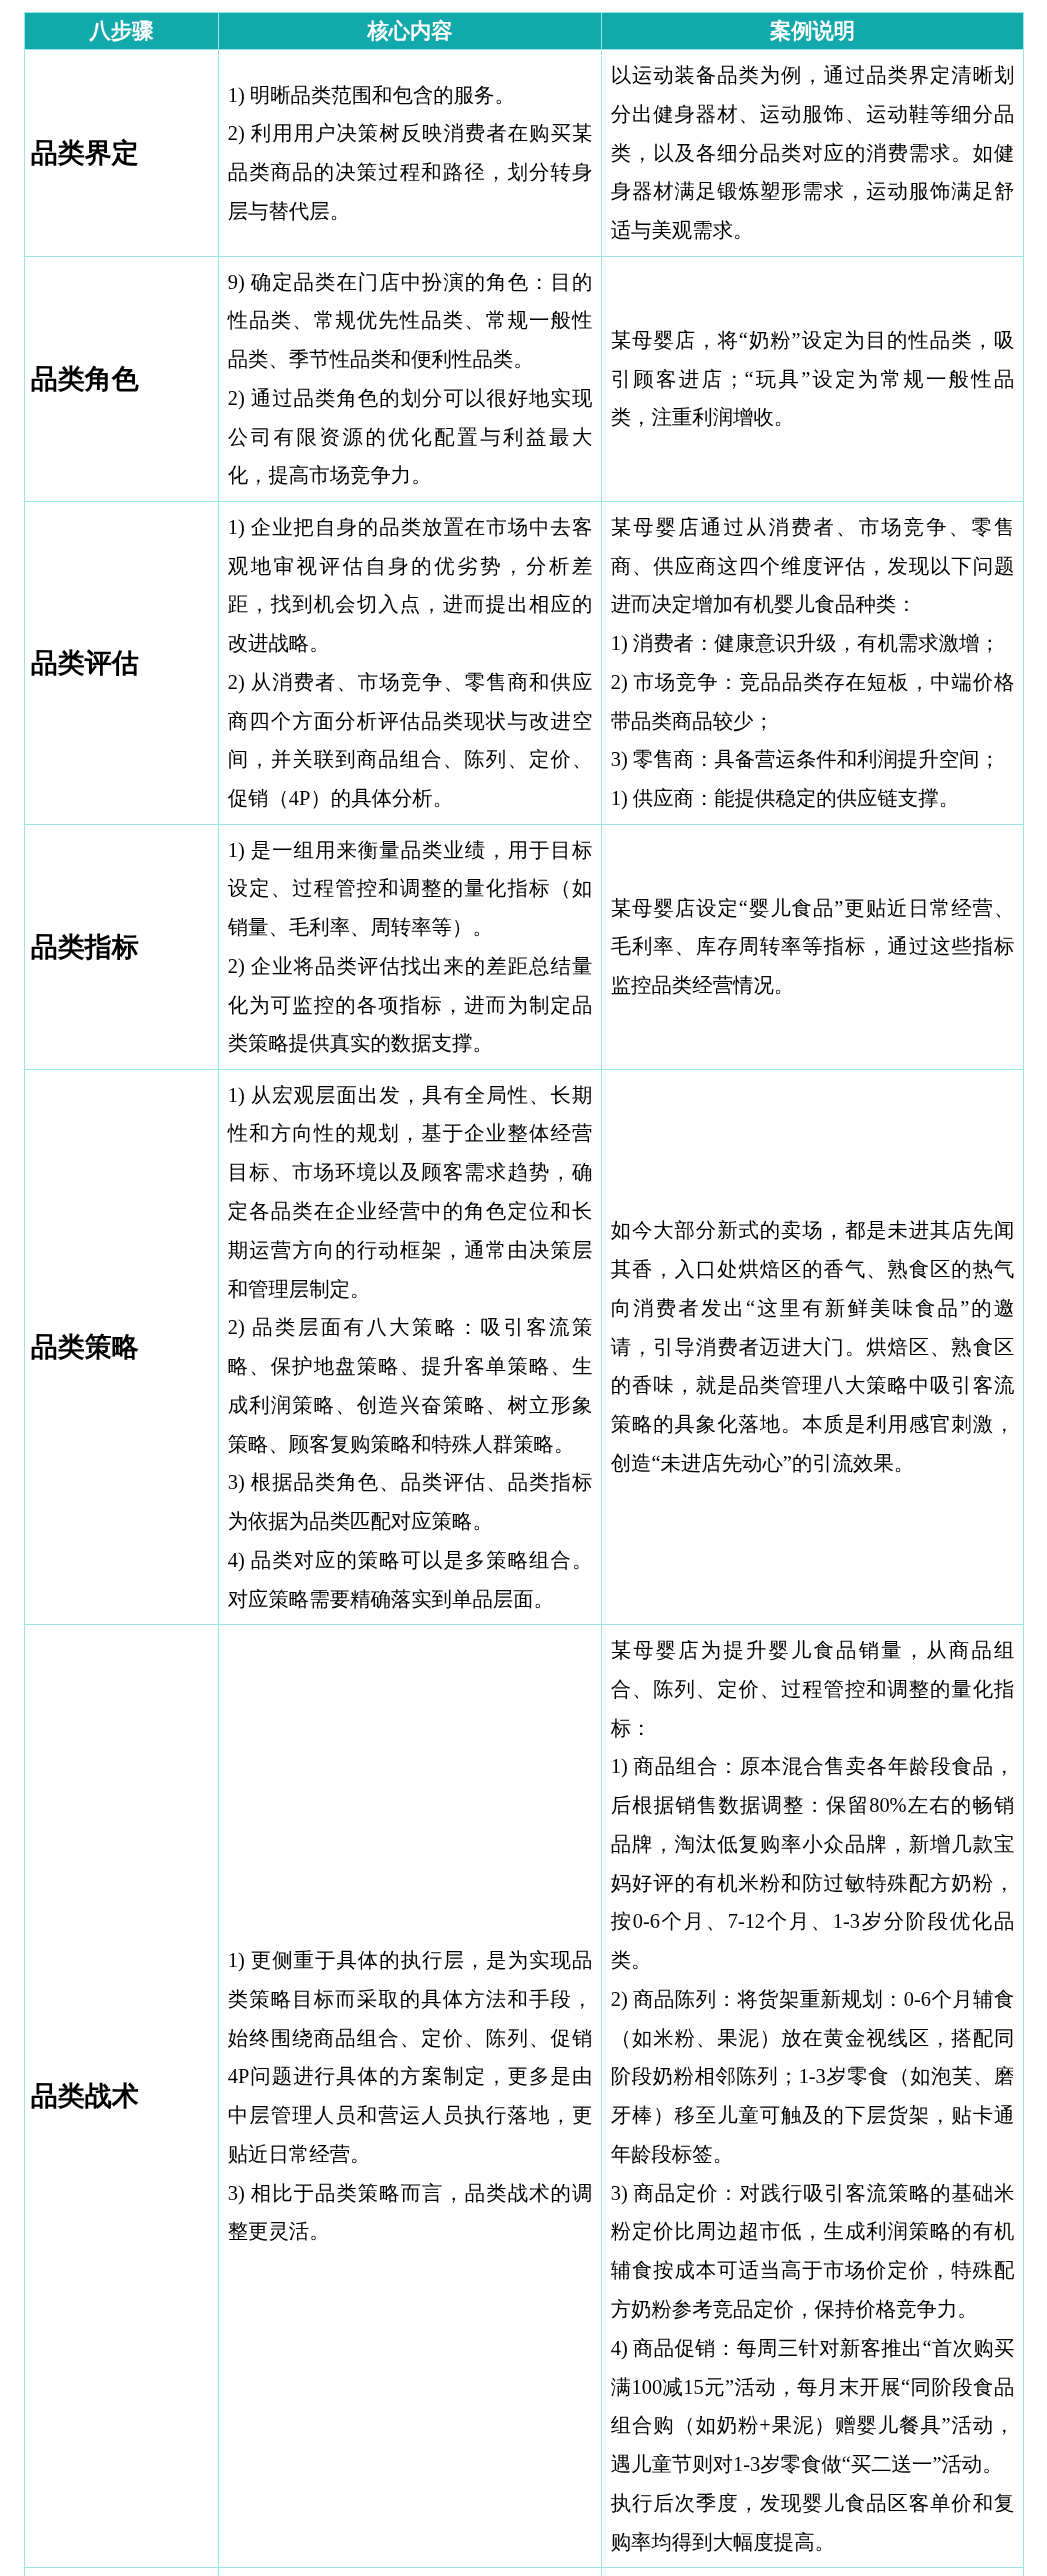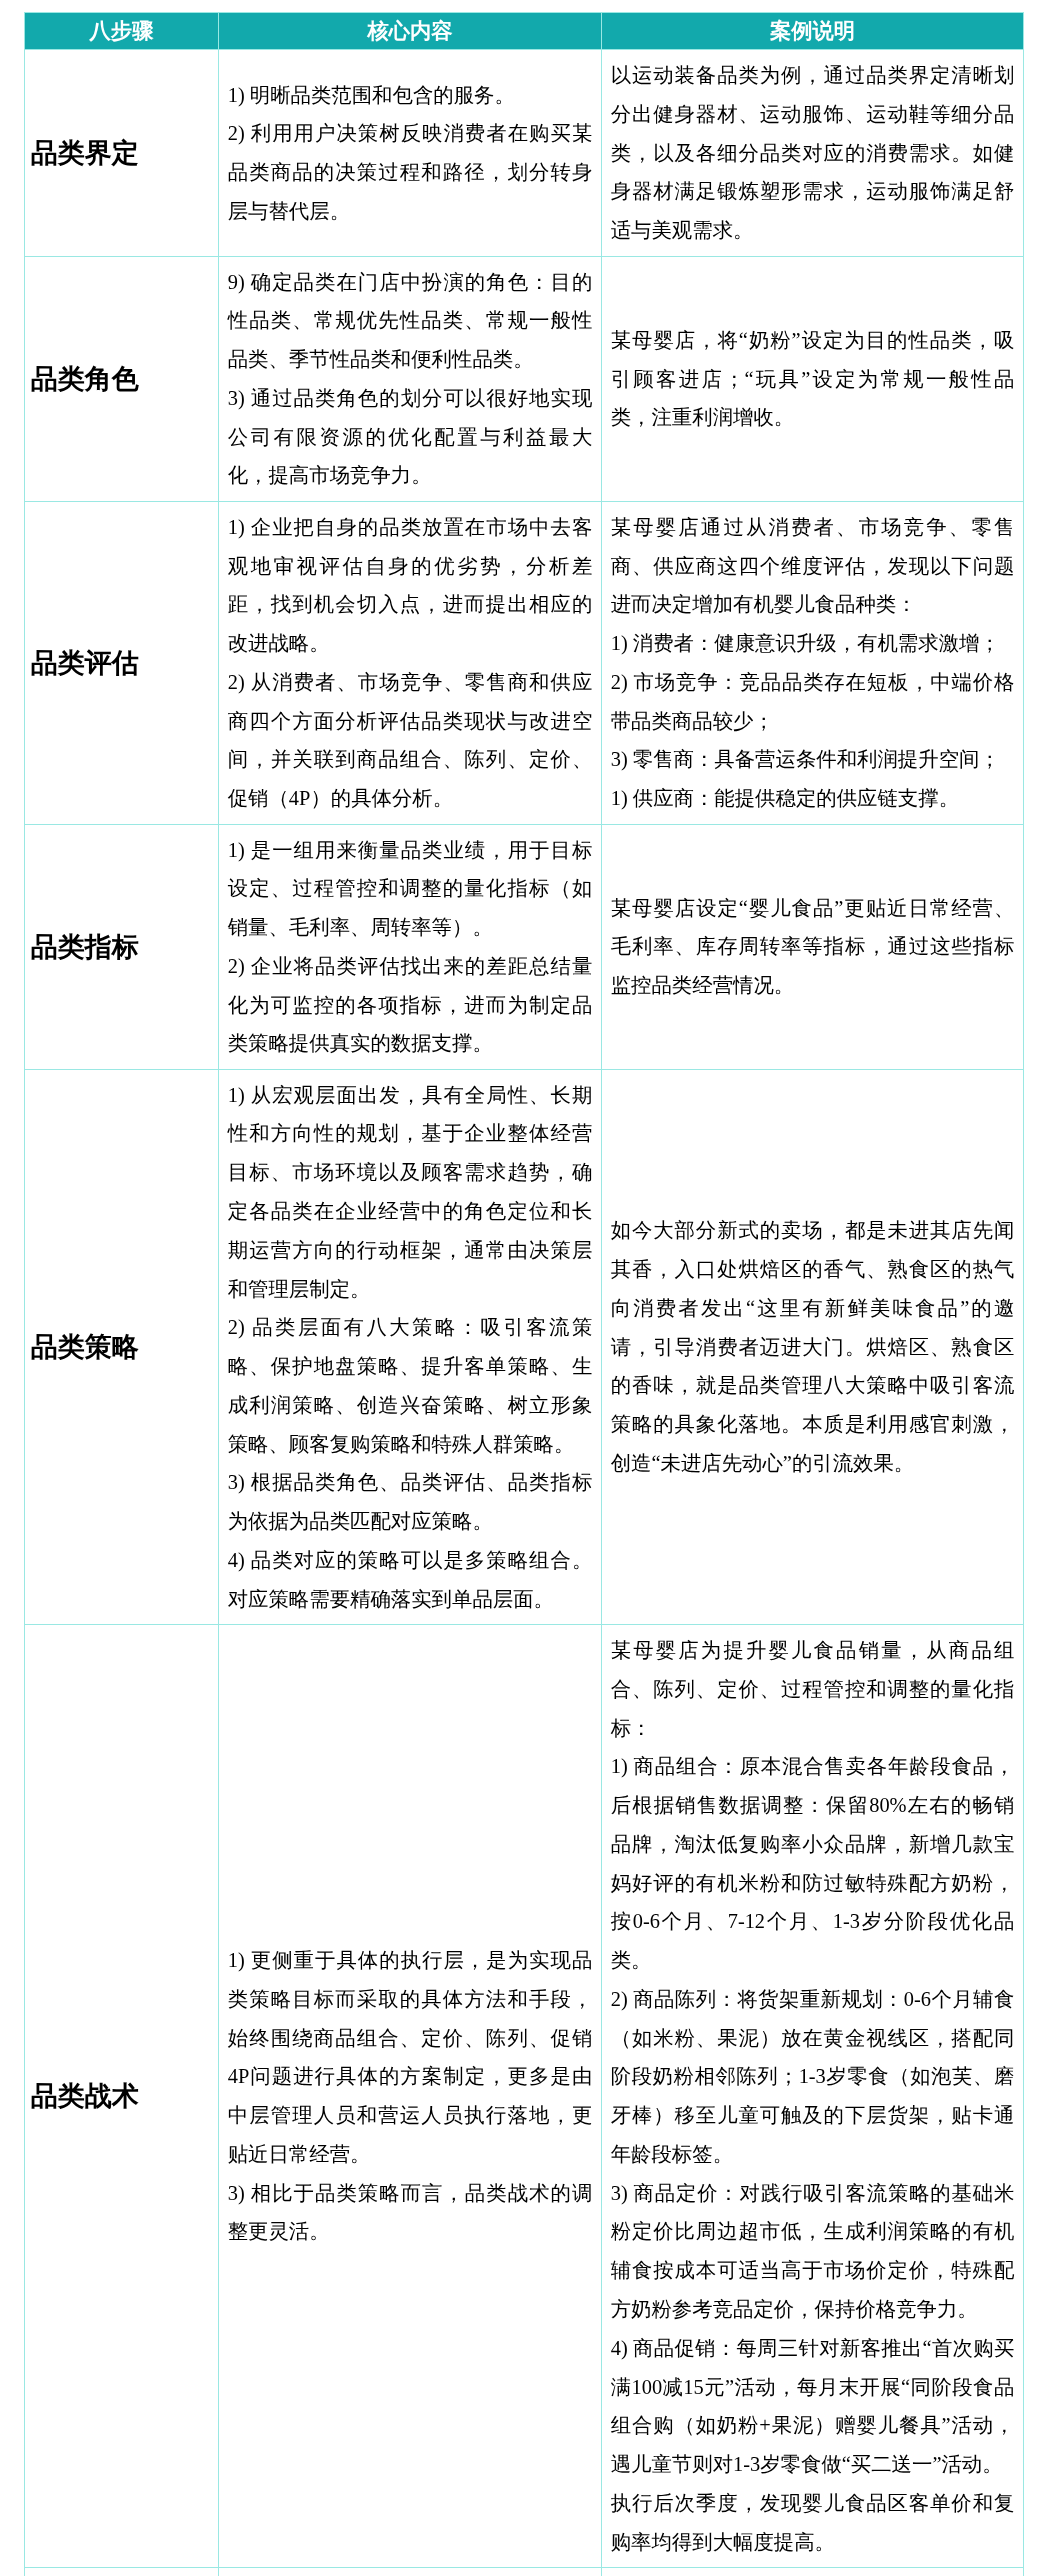--- a/index.html
+++ b/index.html
@@ -84,21 +84,21 @@
           <p>2) 利用用户决策树反映消费者在购买某品类商品的决策过程和路径，划分转身层与替代层。</p>
         </td>
         <td class="cell-case">
           <p>以运动装备品类为例，通过品类界定清晰划分出健身器材、运动服饰、运动鞋等细分品类，以及各细分品类对应的消费需求。如健身器材满足锻炼塑形需求，运动服饰满足舒适与美观需求。</p>
         </td>
       </tr>
       <tr>
         <td class="cell-step">品类角色</td>
         <td class="cell-core">
           <p>9) 确定品类在门店中扮演的角色：目的性品类、常规优先性品类、常规一般性品类、季节性品类和便利性品类。</p>
-          <p>3) 通过品类角色的划分可以很好地实现公司有限资源的优化配置与利益最大化，提高市场竞争力。</p>
+          <p>2) 通过品类角色的划分可以很好地实现公司有限资源的优化配置与利益最大化，提高市场竞争力。</p>
         </td>
         <td class="cell-case">
           <p>某母婴店，将“奶粉”设定为目的性品类，吸引顾客进店；“玩具”设定为常规一般性品类，注重利润增收。</p>
         </td>
       </tr>
       <tr>
         <td class="cell-step">品类评估</td>
         <td class="cell-core">
           <p>1) 企业把自身的品类放置在市场中去客观地审视评估自身的优劣势，分析差距，找到机会切入点，进而提出相应的改进战略。</p>
           <p>2) 从消费者、市场竞争、零售商和供应商四个方面分析评估品类现状与改进空间，并关联到商品组合、陈列、定价、促销（4P）的具体分析。</p>

